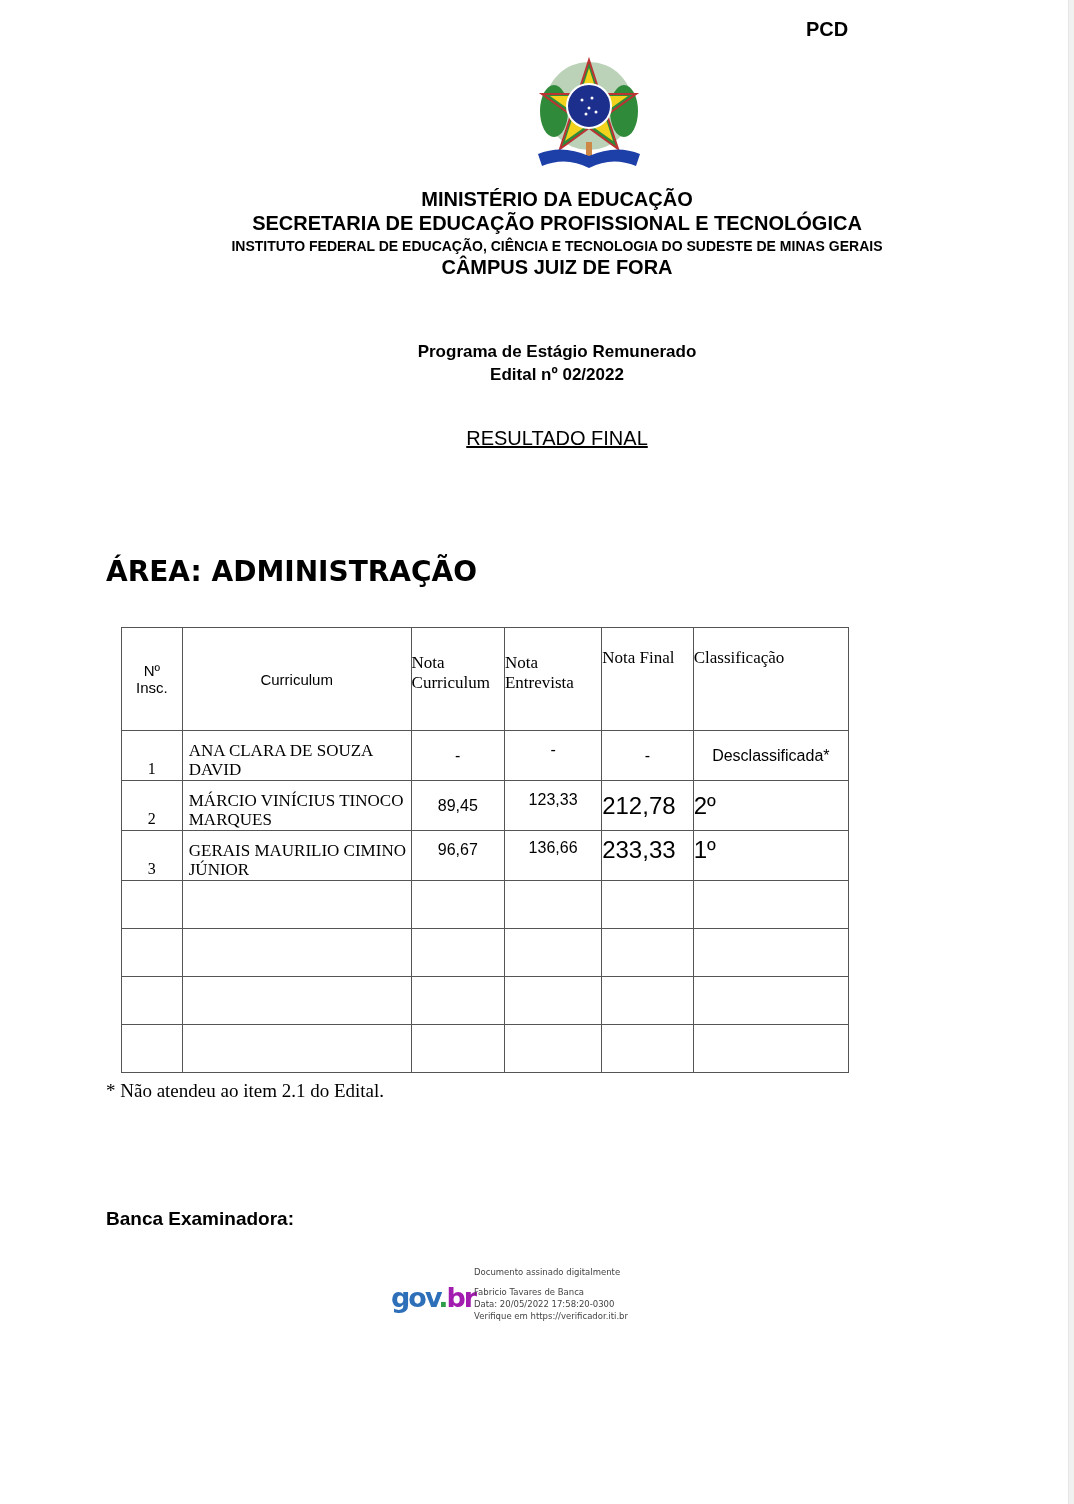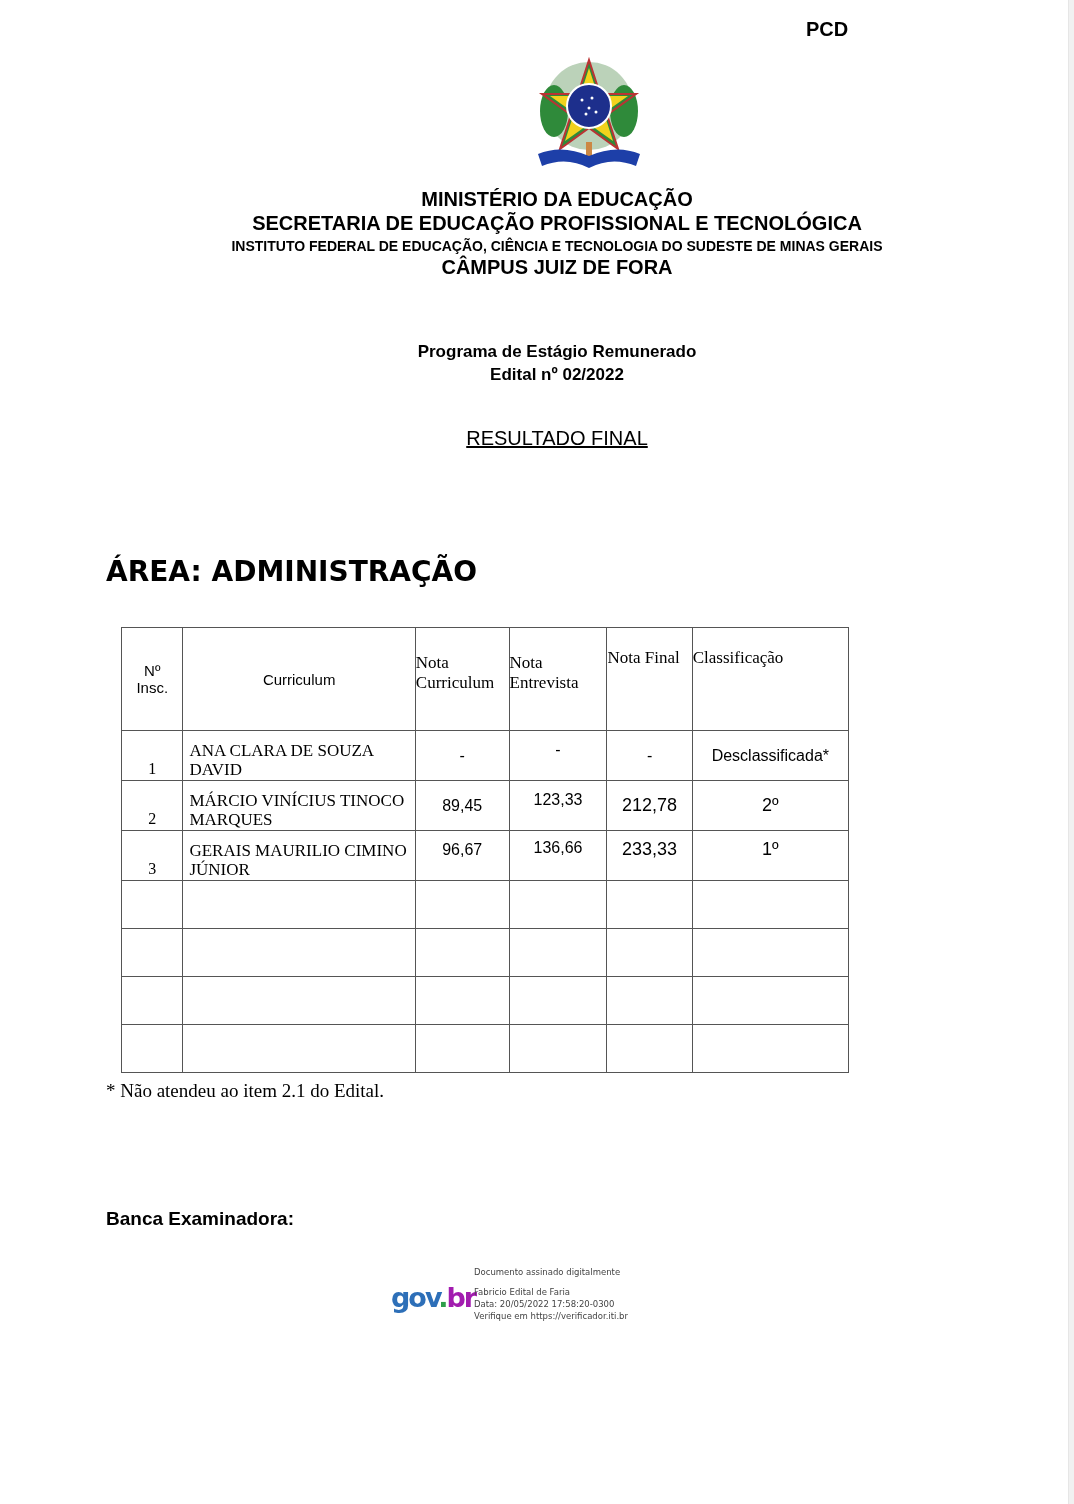--- a/index.html
+++ b/index.html
@@ -25,21 +25,21 @@
       position: absolute; left: 121px; top: 627px; border-collapse: collapse; width: 728px;
     }
     table.res td { border: 1px solid #555; padding: 0; vertical-align: middle; }
     .th-sans { font-family: "Liberation Sans", sans-serif; font-size: 15px; text-align: center; }
     .th-serif { font-family: "Liberation Serif", serif; font-size: 17px; text-align: left; }
     .hdr-row td { height: 82px; }
     .data-row td { height: 47px; }
     .num-cell { font-family: "Liberation Serif", serif; font-size: 16px; text-align: center; vertical-align: bottom !important; padding-bottom: 2px !important; }
     .name-cell { font-family: "Liberation Serif", serif; font-size: 17px; vertical-align: bottom !important; padding-left: 6px !important; padding-bottom: 1px !important; line-height: 19px; margin-top: 12px; }
     .val-sm { font-family: "Liberation Sans", sans-serif; font-size: 16px; text-align: center; }
-    .val-lg { font-family: "Liberation Sans", sans-serif; font-size: 18px; text-align: center; }
+    .val-lg { font-family: "Liberation Sans", sans-serif; font-size: 24px; }
     .up { position: relative; top: -6px; }
     .footnote { left: 106px; top: 1080px; font-family: "Liberation Serif", serif; font-size: 19px; }
     .banca { left: 106px; top: 1208px; font-weight: bold; font-size: 19px; }
     .sig { left: 391px; top: 1266px; }
     .govbr { position: absolute; left: 0; top: 16px; font-family: "DejaVu Sans", sans-serif; font-weight: bold; font-size: 27px; letter-spacing: -2px; }
     .sig-text { position: absolute; left: 83px; top: 0; font-family: "DejaVu Sans", sans-serif; font-size: 8.5px; color: #444; width: 200px; line-height: 12px; }
     .sig-text .first { margin-bottom: 8px; display: block; }
   </style>
 </head>
 <body>
@@ -156,17 +156,17 @@
   </table>
 
 <div class="abs footnote">* Não atendeu ao item 2.1 do Edital.</div>
 
 <div class="abs banca">Banca Examinadora:</div>
 
 <div class="abs sig">
   <div class="govbr"><span style="color:#2d6fb8">gov</span><span style="color:#2e9e4a">.</span><span style="color:#a21caf">br</span></div>
   <div class="sig-text">
     <span class="first">Documento assinado digitalmente</span>
-    <span>Fabricio Edital de Faria</span><br>
+    <span>Fabricio Tavares de Banca</span><br>
     <span>Data: 20/05/2022 17:58:20-0300</span><br>
     <span>Verifique em https://verificador.iti.br</span>
   </div>
 </div>
 
 </body></html>

